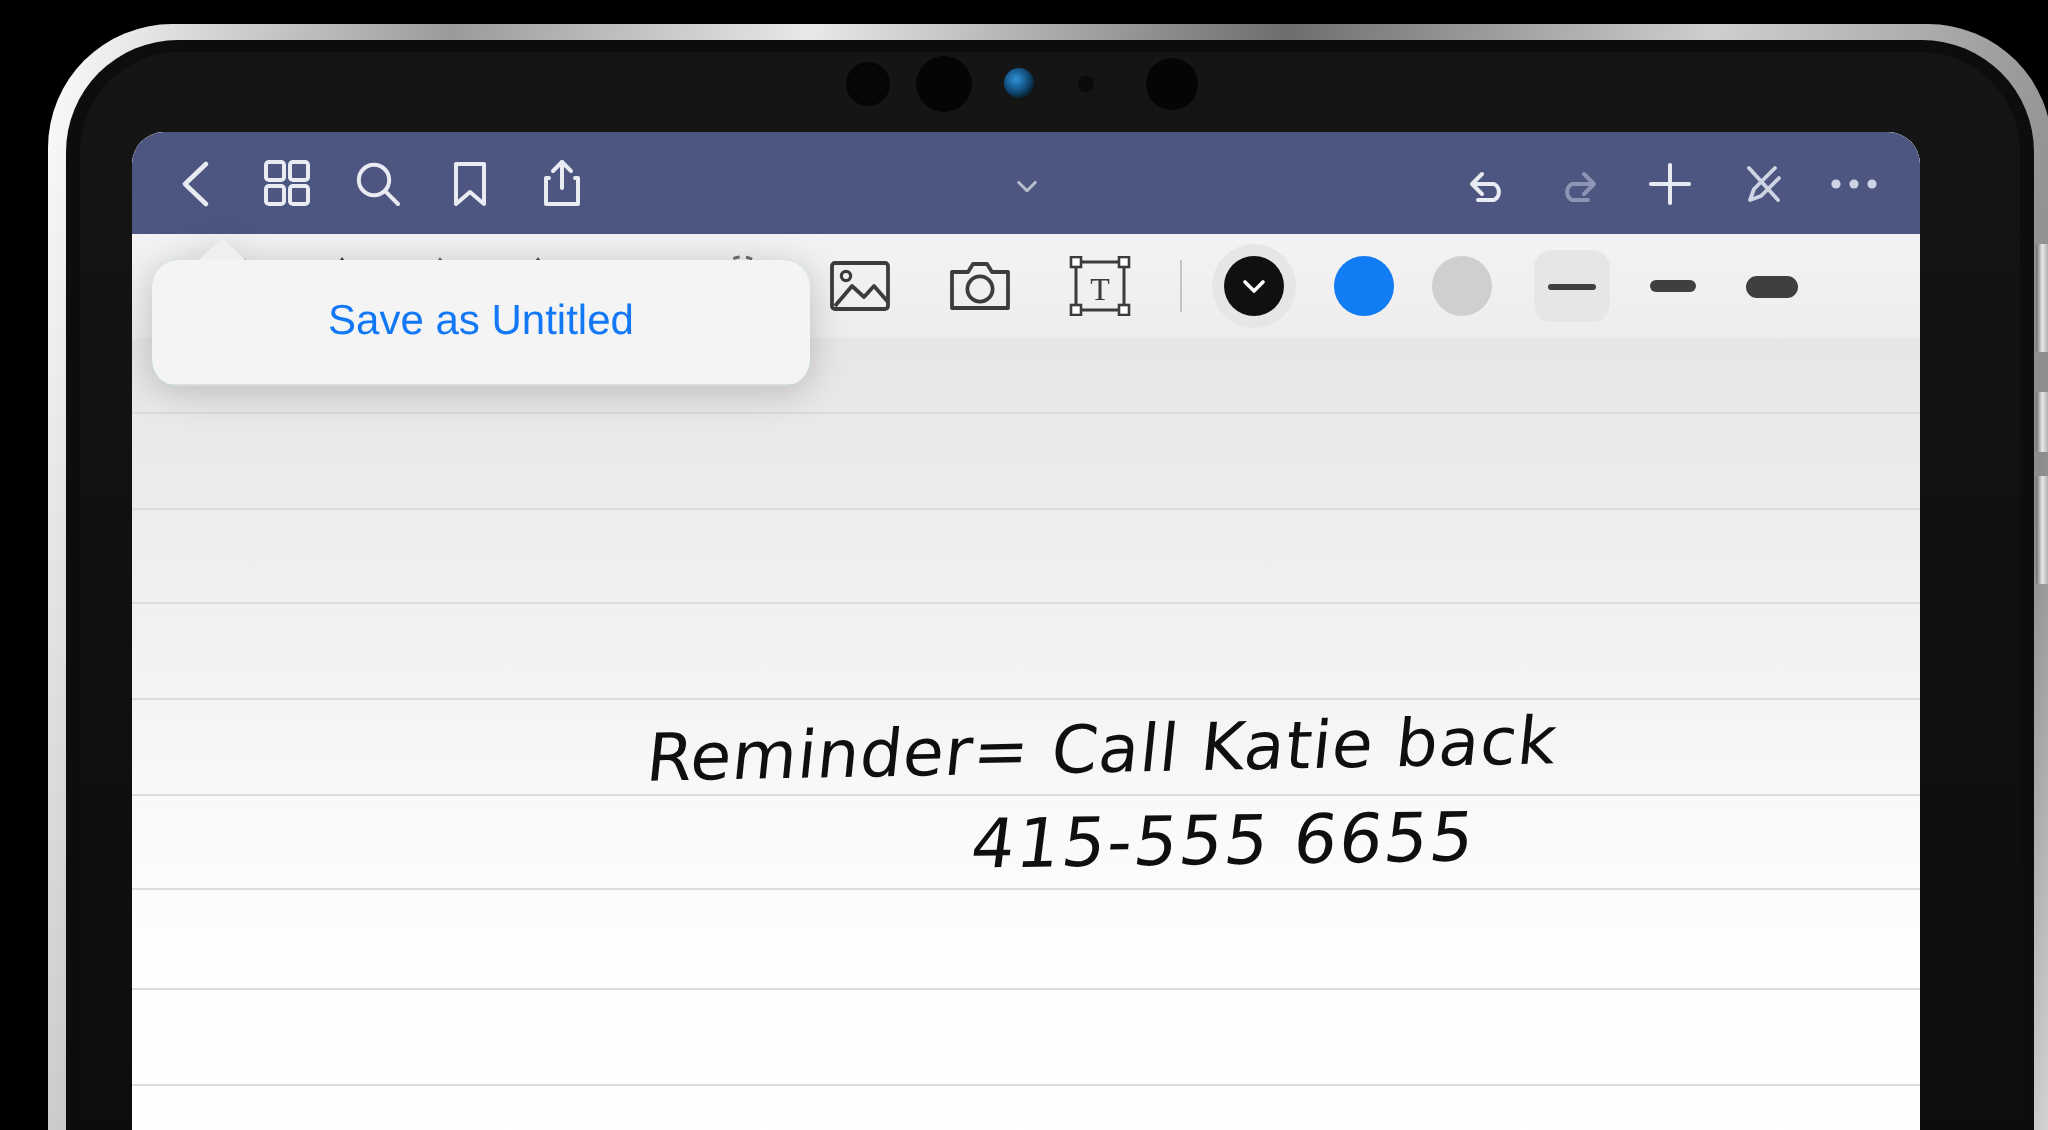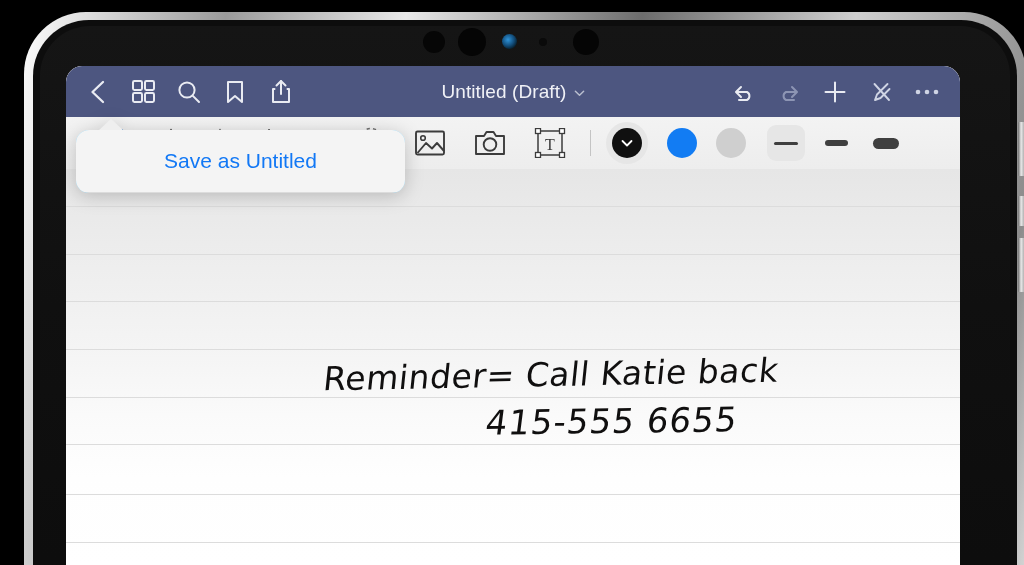--- a/index.html
+++ b/index.html
@@ -230,21 +230,20 @@
         <div class="nav-btn">
           <svg width="24" height="27" viewBox="0 0 24 27">
             <path d="M5.5 11 H4 V24 H20 V11 H18.5" fill="none" stroke="#e9ebf2" stroke-width="2" stroke-linejoin="round" stroke-linecap="round"></path>
             <line x1="12" y1="3" x2="12" y2="16" stroke="#e9ebf2" stroke-width="2" stroke-linecap="round"></line>
             <path d="M7.5 7.5 L12 3 L16.5 7.5" fill="none" stroke="#e9ebf2" stroke-width="2" stroke-linecap="round" stroke-linejoin="round"></path>
           </svg>
         </div>
       </div>
 
       <div class="nav-title">
-        <span class="nav-title-text">Untitled (Draft)</span>
         <svg class="nav-title-chev" viewBox="0 0 12 12">
           <path d="M1.5 3.5 L6 8 L10.5 3.5" fill="none" stroke="#b9bece" stroke-width="1.6" stroke-linecap="round" stroke-linejoin="round"></path>
         </svg>
       </div>
 
       <div class="nav-right">
 
         <div class="nav-btn">
           <svg width="25" height="25" viewBox="0 0 25 25">
             <path d="M6 13 H16 A4.5 4.5 0 0 1 16 21 H8" fill="none" stroke="#e9ebf2" stroke-width="2" stroke-linecap="round" stroke-linejoin="round"></path>

